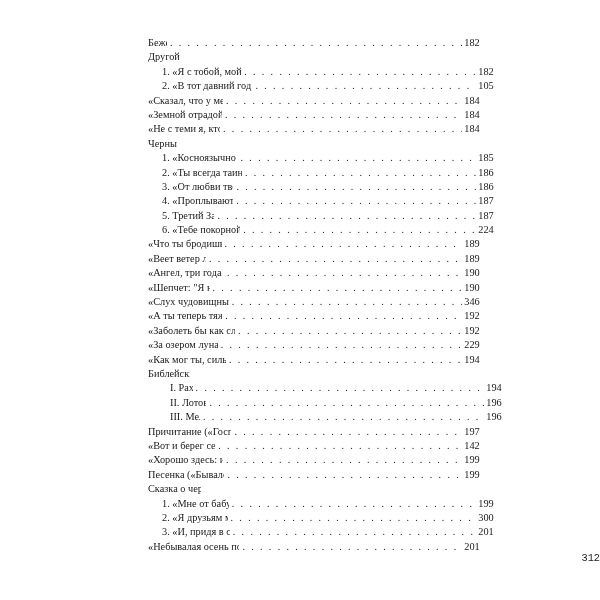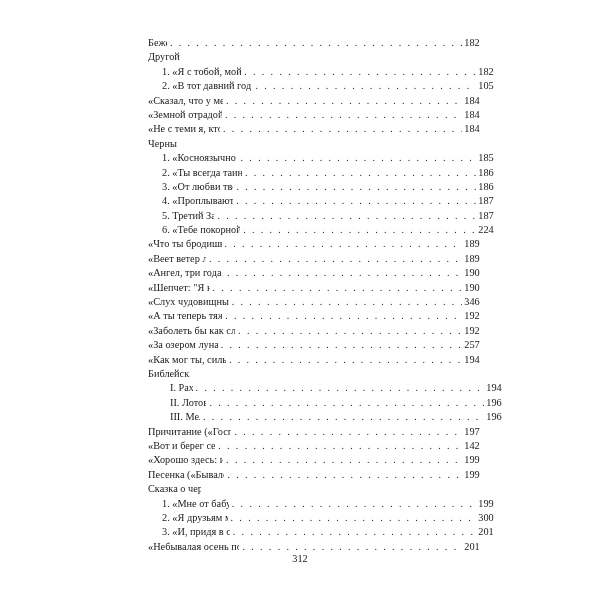--- a/index.html
+++ b/index.html
@@ -52,23 +52,23 @@
   }
   .row.noleader .leader { visibility: hidden; }
   .indent1 { padding-left: 14px; }
   .indent2 { padding-left: 22px; }
   .head { margin-bottom: 4.1px; }
   .folio {
     position: absolute;
     left: 0;
     right: 0;
     bottom: 36px;
-    text-align: center;
+    text-align: right;
     font-size: 10.3px;
-    font-family: Liberation Serif, serif;
+    font-family: Liberation Mono, monospace;
   }
 </style>
 </head>
 <body>
 
 <div class="page">
   <div class="toc" id="toc-list">
       <div class="row">
         <span class="txt">Бежецк</span>
         <span class="leader">. . . . . . . . . . . . . . . . . . . . . . . . . . . . . . . . . . . . . . . . . . . . . . . . . . . . . . . . .</span>
@@ -170,21 +170,21 @@
         <span class="pg">192</span>
       </div>
       <div class="row">
         <span class="txt">«Заболеть бы как следует, в жгучем бреду...»</span>
         <span class="leader">. . . . . . . . . . . . . . . . . . . . . . . . . . . . . . . . . . . . . . . . . . . . . . . . . . . . . . . . .</span>
         <span class="pg">192</span>
       </div>
       <div class="row">
         <span class="txt">«За озером луна остановилась...»</span>
         <span class="leader">. . . . . . . . . . . . . . . . . . . . . . . . . . . . . . . . . . . . . . . . . . . . . . . . . . . . . . . . .</span>
-        <span class="pg">257</span>
+        <span class="pg">229</span>
       </div>
       <div class="row">
         <span class="txt">«Как мог ты, сильный и свободный...»</span>
         <span class="leader">. . . . . . . . . . . . . . . . . . . . . . . . . . . . . . . . . . . . . . . . . . . . . . . . . . . . . . . . .</span>
         <span class="pg">194</span>
       </div>
       <div class="row noleader head">
         <span class="txt">Библейские стихи</span>
         <span class="leader">. . . . . . . . . . . . . . . . . . . . . . . . . . . . . . . . . . . . . . . . . . . . . . . . . . . . . . . . .</span>
         <span class="pg"></span>

